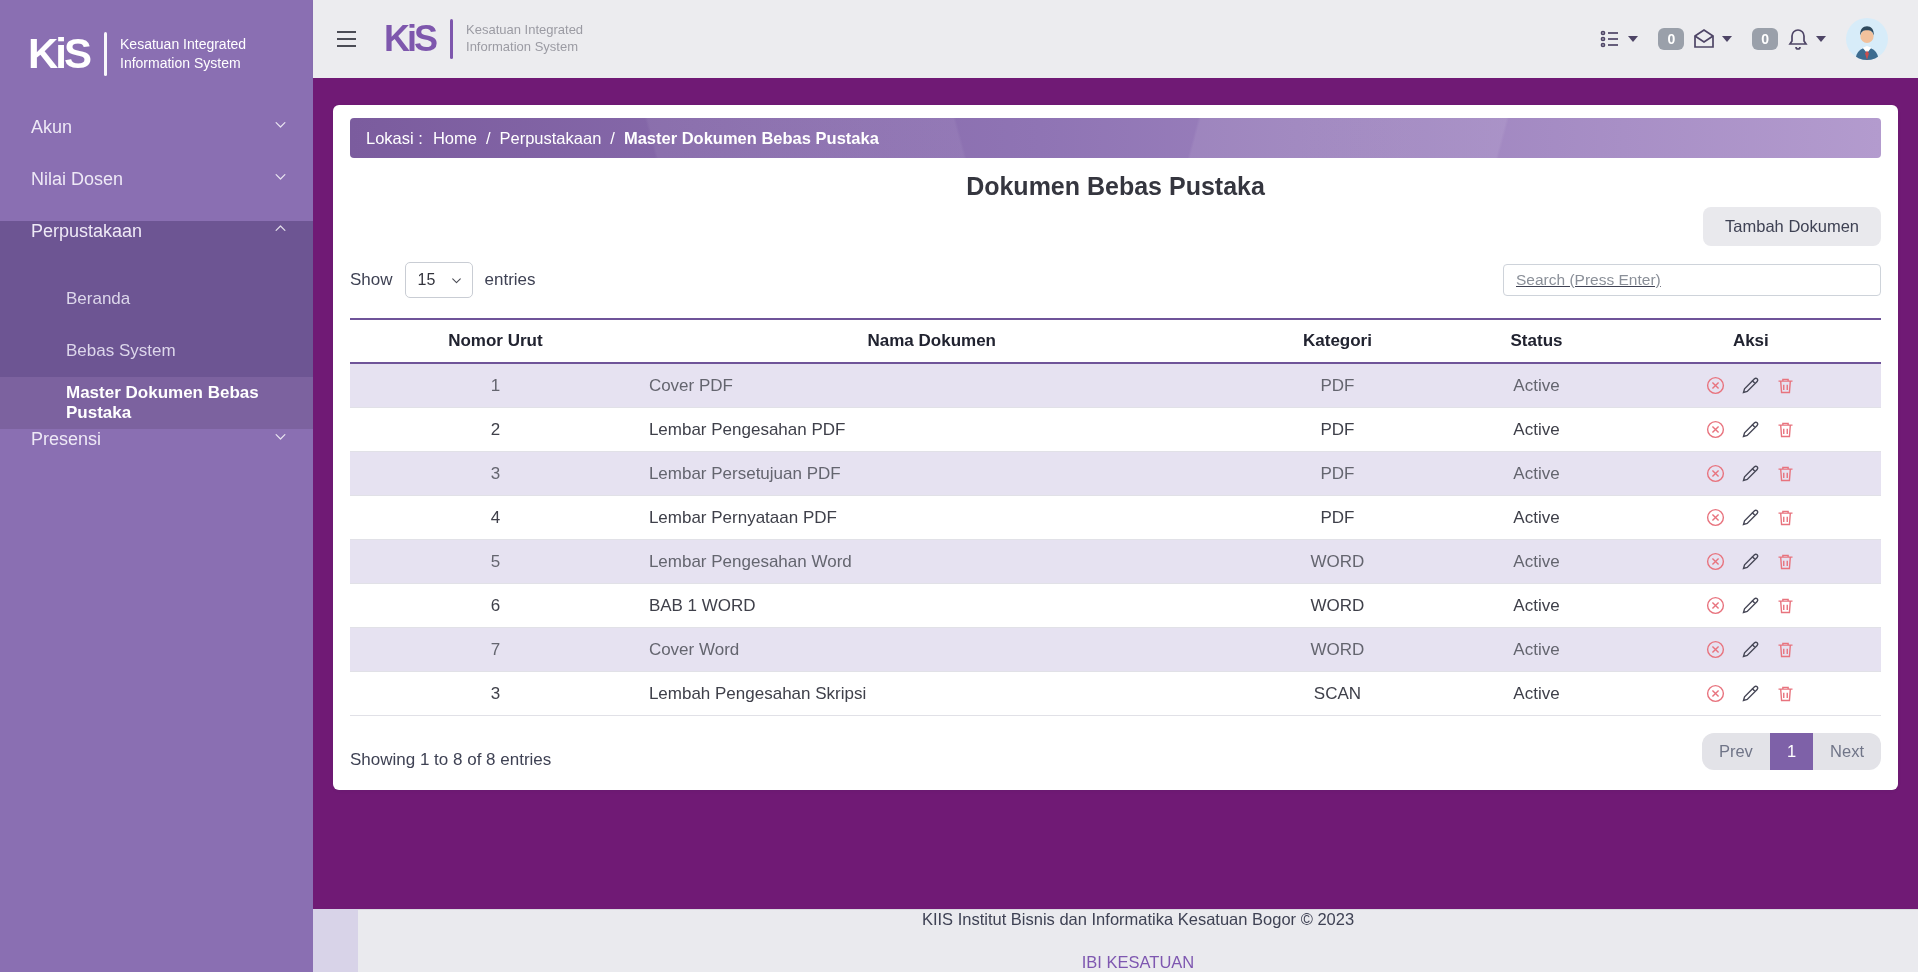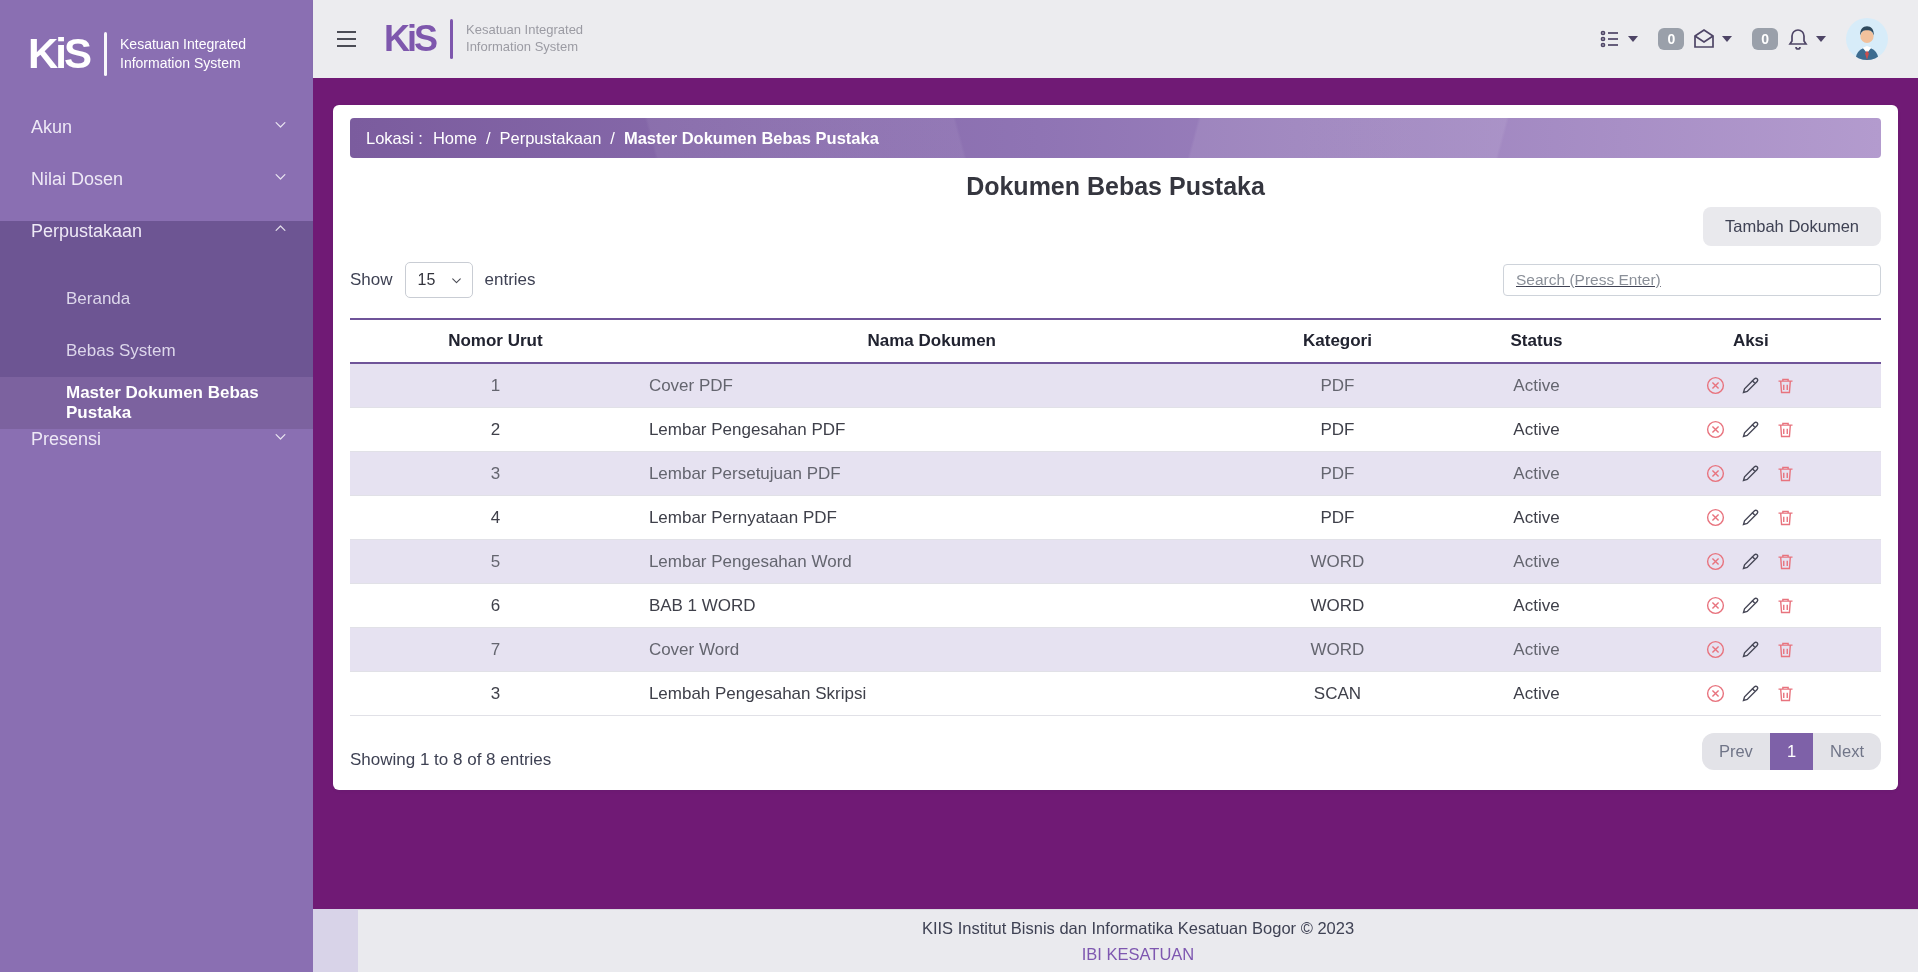--- a/index.html
+++ b/index.html
@@ -82,21 +82,21 @@
   .red{stroke:#e8737e;fill:none;stroke-width:1.6;}
   .dark{stroke:#454655;fill:none;stroke-width:1.6;}
   
   .tfoot-row{display:flex;align-items:flex-end;justify-content:space-between;margin-top:17px;}
   .showing{font-size:17px;color:#3f4254;}
   .pager{display:flex;border-radius:12px;overflow:hidden;}
   .pager .pg{padding:9px 17px;font-size:16.5px;background:#e3e3e8;color:#707588;cursor:pointer;border:none;font-family:inherit;}
   .pager .pg.active{background:#7e61a8;color:#fff;}
   
   .footer{height:62px;min-height:62px;background:#eaeaee;border-top:1px solid #d9d9df;
-    display:flex;flex-direction:column;align-items:center;justify-content:center;gap:7px;margin-left:45px;}
+    display:flex;flex-direction:column;align-items:center;justify-content:space-between;gap:7px;margin-left:45px;}
   .footer .l1{font-size:16.5px;color:#3f4254;}
   .footer .l2{font-size:16.5px;color:#7e57b0;text-decoration:none;cursor:pointer;}
 </style>
 </head>
 <body>
 
 <svg width="0" height="0" style="position:absolute">
   <defs>
     <symbol id="i-chev" viewBox="0 0 24 24">
         <polyline points="5 9 12 16 19 9" stroke-linecap="round" stroke-linejoin="round"></polyline>

